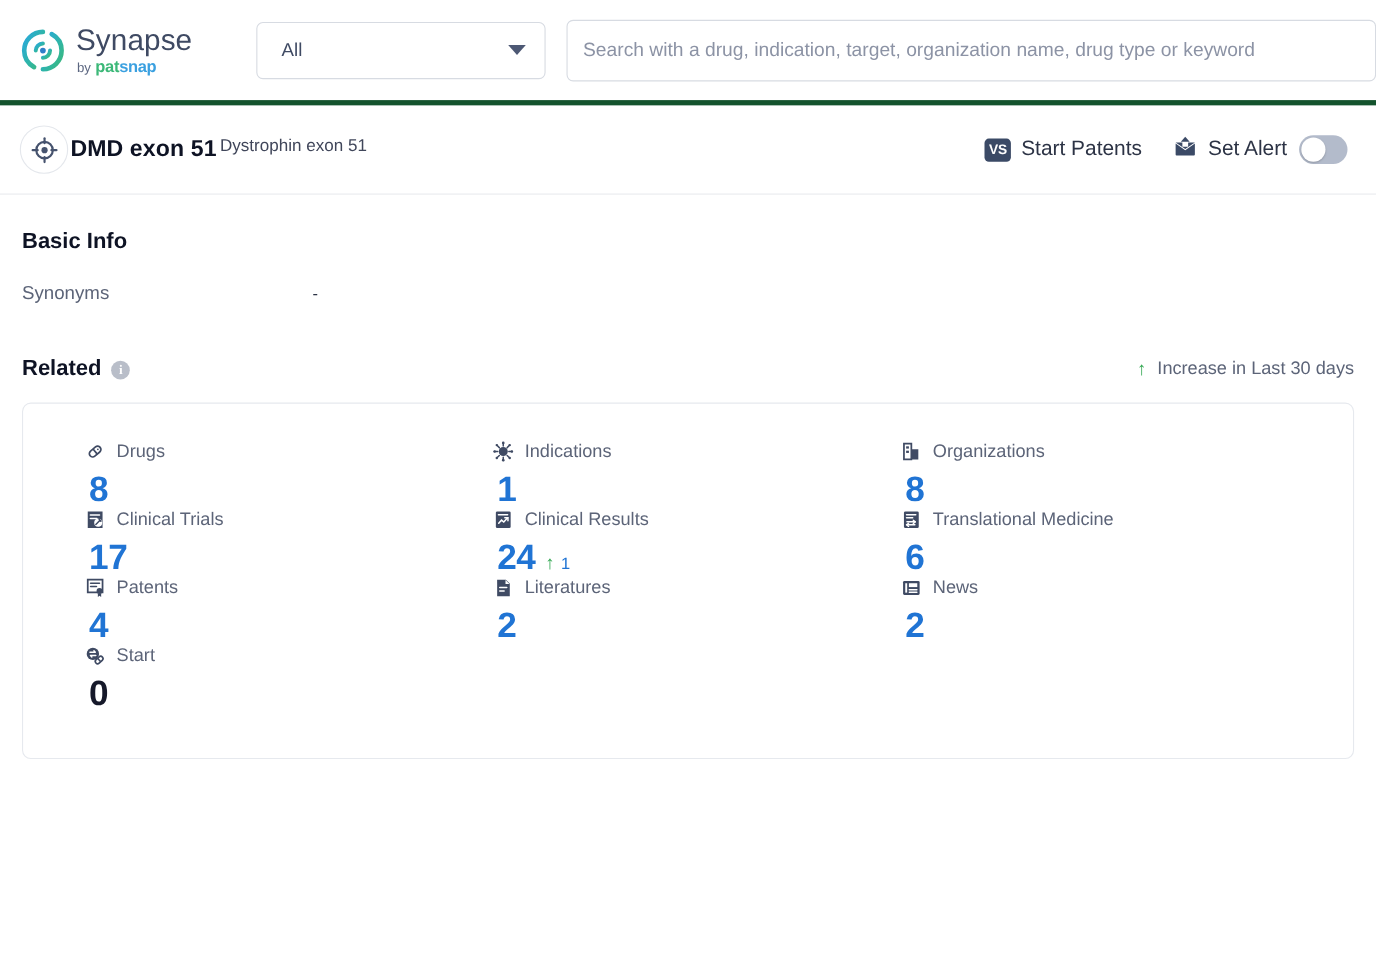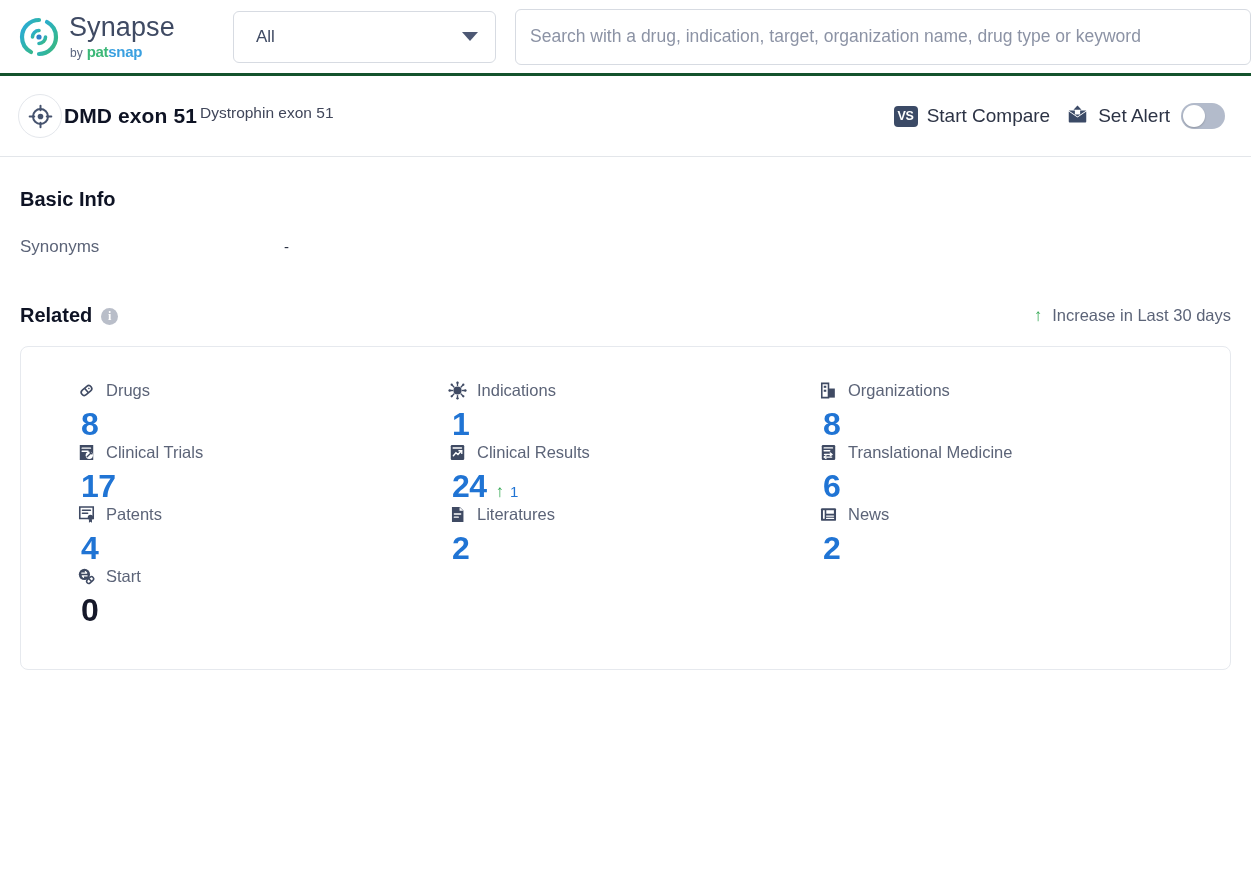--- a/index.html
+++ b/index.html
@@ -5,26 +5,26 @@
   * { box-sizing: border-box; margin: 0; padding: 0; }
   html, body {
     width: 1251px; height: 879px;
     background: #ffffff;
     font-family: "Liberation Sans", sans-serif;
     overflow: hidden;
   }
 
   
   .topbar {
-    height: 76px;
+    height: 96px;
     display: flex;
     align-items: center;
     padding: 0 0 0 18px;
     background: #ffffff;
-    border-bottom: 3px solid #14532d;
+    border-bottom: 5px solid #14532d;
   }
   .logo-wrap { display: flex; align-items: center; gap: 9px; width: 215px; flex: 0 0 215px; }
   .logo-mark { width: 42px; height: 42px; flex: 0 0 42px; }
   .logo-text { display: flex; flex-direction: column; line-height: 1; }
   .logo-title { font-size: 27px; color: #3f4a63; letter-spacing: .1px; font-weight: 400; }
   .logo-sub { display: flex; align-items: baseline; gap: 4px; margin-top: 3px; margin-left: 1px; }
   .logo-by { font-size: 12px; color: #5b6680; }
   .logo-pat { font-size: 15px; font-weight: bold; letter-spacing: -.3px; }
   .logo-pat .g { color: #3cb878; }
   .logo-pat .b { color: #3aa0e0; }
@@ -65,21 +65,21 @@
     background: #fff;
   }
   .entity-avatar {
     width: 44px; height: 44px; flex: 0 0 44px;
     border: 1px solid #e4e7ec; border-radius: 50%;
     display: flex; align-items: center; justify-content: center;
   }
   .entity-titles { margin-left: 2px; display: flex; gap: 3px; }
   .entity-name { font-size: 21px; font-weight: bold; color: #0e1324; letter-spacing: .1px; }
   .entity-alias { font-size: 15.5px; color: #40465a; }
-  .entity-actions { margin-left: auto; display: flex; align-items: center; gap: 16px; }
+  .entity-actions { margin-left: auto; display: flex; align-items: center; gap: 28px; }
   .action { display: flex; align-items: center; gap: 9px; cursor: pointer; }
   .action-label { font-size: 19px; color: #2c3345; }
   .vs-badge {
     width: 24px; height: 21px; border-radius: 4px; background: #3b4a66;
     color: #fff; font-size: 12.5px; font-weight: bold;
     display: flex; align-items: center; justify-content: center;
     letter-spacing: -.2px;
   }
   .toggle {
     width: 44px; height: 26px; border-radius: 13px;
@@ -196,21 +196,21 @@
   </div>
 
   <div class="entity-titles">
     <span class="entity-name">DMD exon 51</span>
     <span class="entity-alias">Dystrophin exon 51</span>
   </div>
 
   <div class="entity-actions">
     <div class="action">
       <span class="vs-badge">VS</span>
-      <span class="action-label">Start Compare</span>
+      <span class="action-label">Start Patents</span>
     </div>
 
     <div class="action">
       <span>
         <svg viewBox="0 0 24 24" width="23" height="21">
           <path d="M2 8.5 L2 20 Q2 21 3 21 L21 21 Q22 21 22 20 L22 8.5 L12 15.5 Z" fill="#3b4a66"></path>
           <path d="M2 7.5 L9 7.5 L9 12 L15 12 L15 7.5 L22 7.5 L12 14.3 Z" fill="#3b4a66"></path>
           <path d="M12 1.6 L16.6 6.6 L7.4 6.6 Z" fill="#3b4a66"></path>
         </svg>
       </span>

